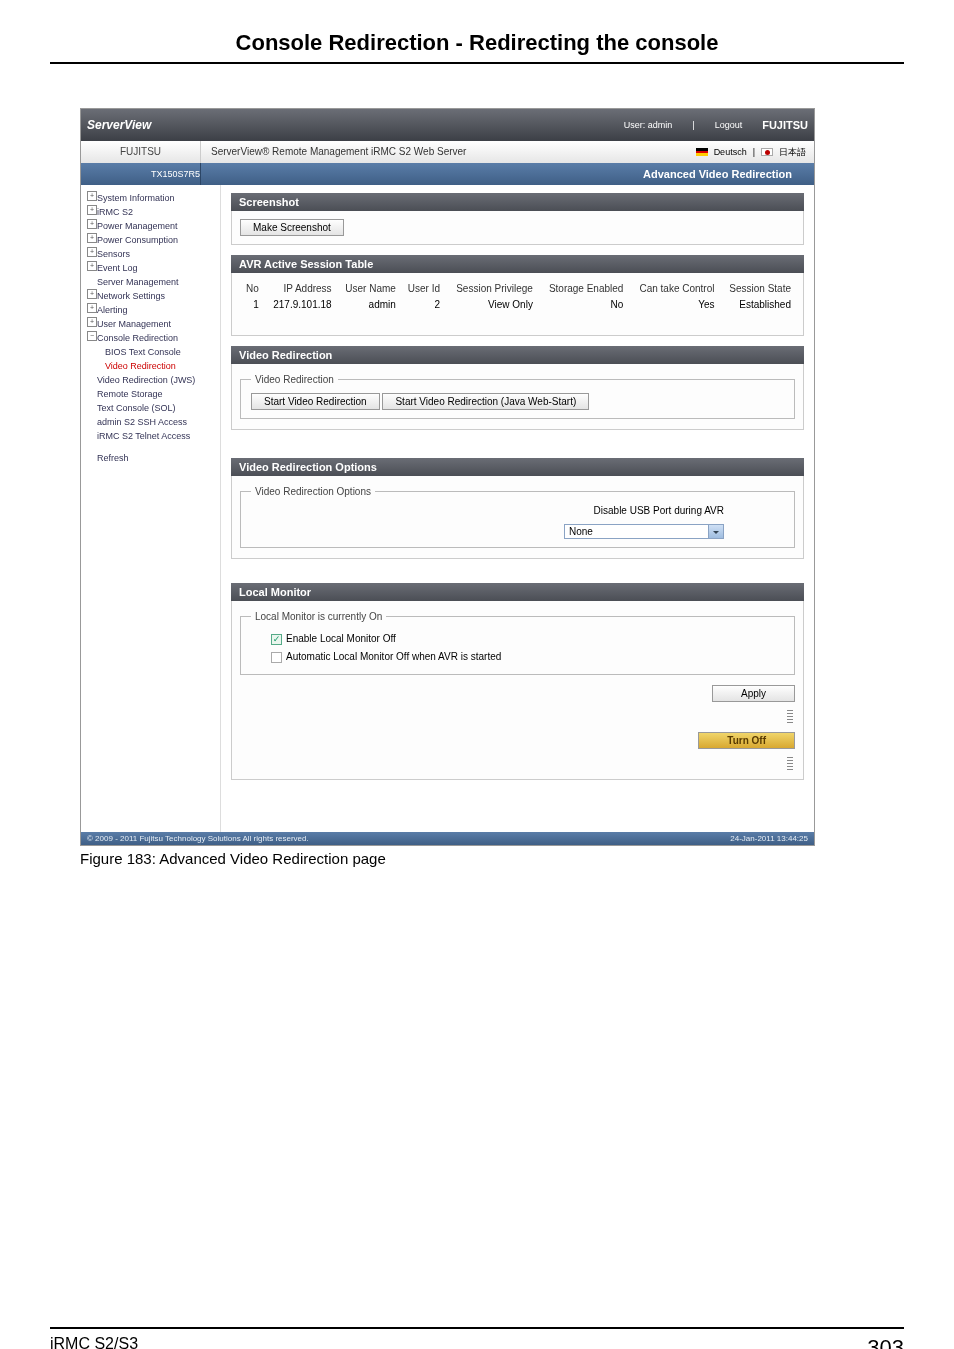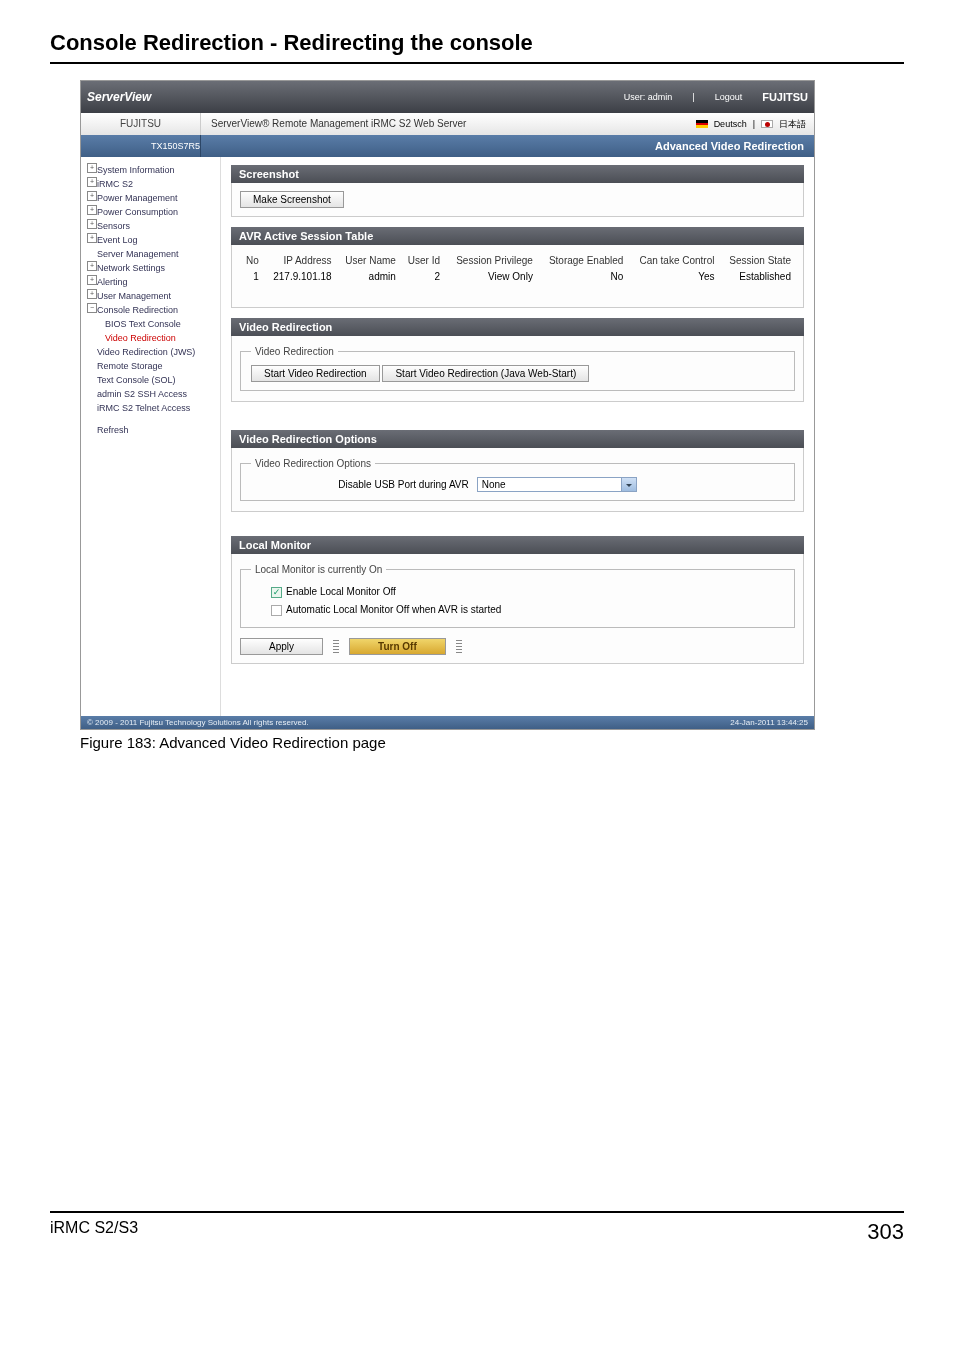--- a/index.html
+++ b/index.html
@@ -1,35 +1,35 @@
 <!DOCTYPE html>
 <html><head>
 <meta charset="utf-8">
 <style>
   * { box-sizing: border-box; margin: 0; padding: 0; }
   body { font-family: Arial, sans-serif; background: #fff; width: 954px; }
   .page { padding: 30px 50px 40px 50px; }
-  .doc-heading { font-size: 22px; font-weight: bold; text-align: left; border-bottom: 2px solid #000; padding-bottom: 6px; margin-bottom: 16px; }
+  .doc-heading { font-size: 22px; font-weight: bold; text-align: center; border-bottom: 2px solid #000; padding-bottom: 6px; margin-bottom: 44px; }
   .screenshot-box { border: 1px solid #999; width: 735px; margin-left: 30px; font-size: 10px; }
   .sv-topbar { display: flex; align-items: center; justify-content: space-between; background: linear-gradient(#6b6e76,#3c3f46); color: #fff; height: 32px; padding: 0 6px; }
   .sv-logo { font-style: italic; font-weight: bold; font-size: 12px; }
   .sv-topright { display: flex; align-items: center; gap: 20px; font-size: 9px; justify-content: flex-end; }
   .sv-topright a { color: #fff; text-decoration: none; cursor: pointer; }
   .sv-brand { font-weight: bold; font-size: 11px; }
   .sv-header2 { display: flex; background: linear-gradient(#fff,#e6e6e6); height: 22px; }
   .sv-header2-left { width: 120px; text-align: center; font-size: 10px; color: #444; line-height: 22px; border-right: 1px solid #ccc; }
   .sv-header2-mid { flex: 1; padding-left: 10px; font-size: 10px; color: #333; line-height: 22px; }
   .sv-header2-right { display: flex; align-items: center; gap: 6px; padding-right: 8px; font-size: 9px; }
   .flag-de, .flag-jp { width: 12px; height: 8px; display: inline-block; }
   .flag-de { background: linear-gradient(#000 33%, #d00 33% 66%, #fc0 66%); }
   .flag-jp { background:#fff; border:1px solid #aaa; position:relative; }
   .flag-jp::after { content:""; position:absolute; left:3px; top:1px; width:5px; height:5px; background:#b00; border-radius:50%; }
   .sv-subbar { display: flex; background: linear-gradient(#5a7da8,#3f5f86); color:#fff; height:22px; }
   .sv-subbar-left { width:120px; text-align:right; font-size:9px; line-height:22px; border-right:1px solid #2c4666;}
-  .sv-subbar-right { flex:1; text-align:right; padding-right:10px; font-weight:bold; font-size:11px; line-height:22px; }
+  .sv-subbar-right { flex:1; text-align:right; padding-right:22px; font-weight:bold; font-size:11px; line-height:22px; }
   .sv-body { display:flex; background:#fff; }
   .sv-nav { width:140px; border-right:1px solid #ddd; padding:6px 4px 6px 6px; font-size:9px; color:#335; line-height:14px; }
   .sv-nav .item { white-space:nowrap; padding:0 0 0 10px; position:relative; cursor:pointer; }
   .sv-nav .item.plus::before { content:"+"; position:absolute; left:0; top:0; width:8px; height:8px; border:1px solid #888; font-size:7px; line-height:7px; text-align:center; color:#555; background:#fff; }
   .sv-nav .item.minus::before { content:"−"; position:absolute; left:0; top:0; width:8px; height:8px; border:1px solid #888; font-size:7px; line-height:7px; text-align:center; color:#555; background:#fff; }
   .sv-nav .sub { padding-left:18px; }
   .sv-nav .sel { color:#c00; }
   .sv-main { flex:1; padding:8px 10px 12px 10px; }
   .panel-title { background: linear-gradient(#6a6d75,#4b4e55); color:#fff; font-weight:bold; font-size:11px; padding:3px 8px; }
   .panel-body { border:1px solid #ccc; border-top:none; padding:8px; margin-bottom:10px; background:#fdfdfd; }
@@ -44,21 +44,21 @@
   .select { display:inline-block; border:1px solid #8aa3c4; background:#fff; padding:1px 4px; min-width:160px; position:relative; font-size:10px; }
   .select::after { content:""; position:absolute; right:0; top:0; width:14px; height:100%; background:linear-gradient(#cfe0f5,#9fbde0); border-left:1px solid #8aa3c4; }
   .select::before { content:""; position:absolute; right:4px; top:50%; margin-top:-1px; border:3px solid transparent; border-top-color:#345; z-index:1;}
   .turnoff { background: linear-gradient(#f0d56a,#d8a830); font-weight:bold; color:#583a00; }
   .resize-grip { display:inline-block; width:6px; height:14px; background: repeating-linear-gradient(#888,#888 1px,transparent 1px,transparent 3px); vertical-align:middle; margin:0 2px; }
   .sv-footer { display:flex; justify-content:space-between; background: linear-gradient(#5a7da8,#3f5f86); color:#e6edf5; font-size:8px; padding:2px 6px; }
   .fig-caption { font-size:15px; margin:4px 0 0 30px; }
   .page-footer { display:flex; justify-content:space-between; border-top:2px solid #000; margin-top:460px; padding-top:6px; }
   .page-footer .l { font-size:16px; }
   .page-footer .r { font-size:22px; }
-  .row-flex { display:flex; align-items:center; gap:8px; }
+  .row-flex { display:flex; align-items:flex-end; gap:8px;flex-direction:column; }
 </style>
 </head>
 <body>
 
 <div class="page">
   <div class="doc-heading">Console Redirection - Redirecting the console</div>
 
   <div class="screenshot-box">
 
     <div class="sv-topbar">

